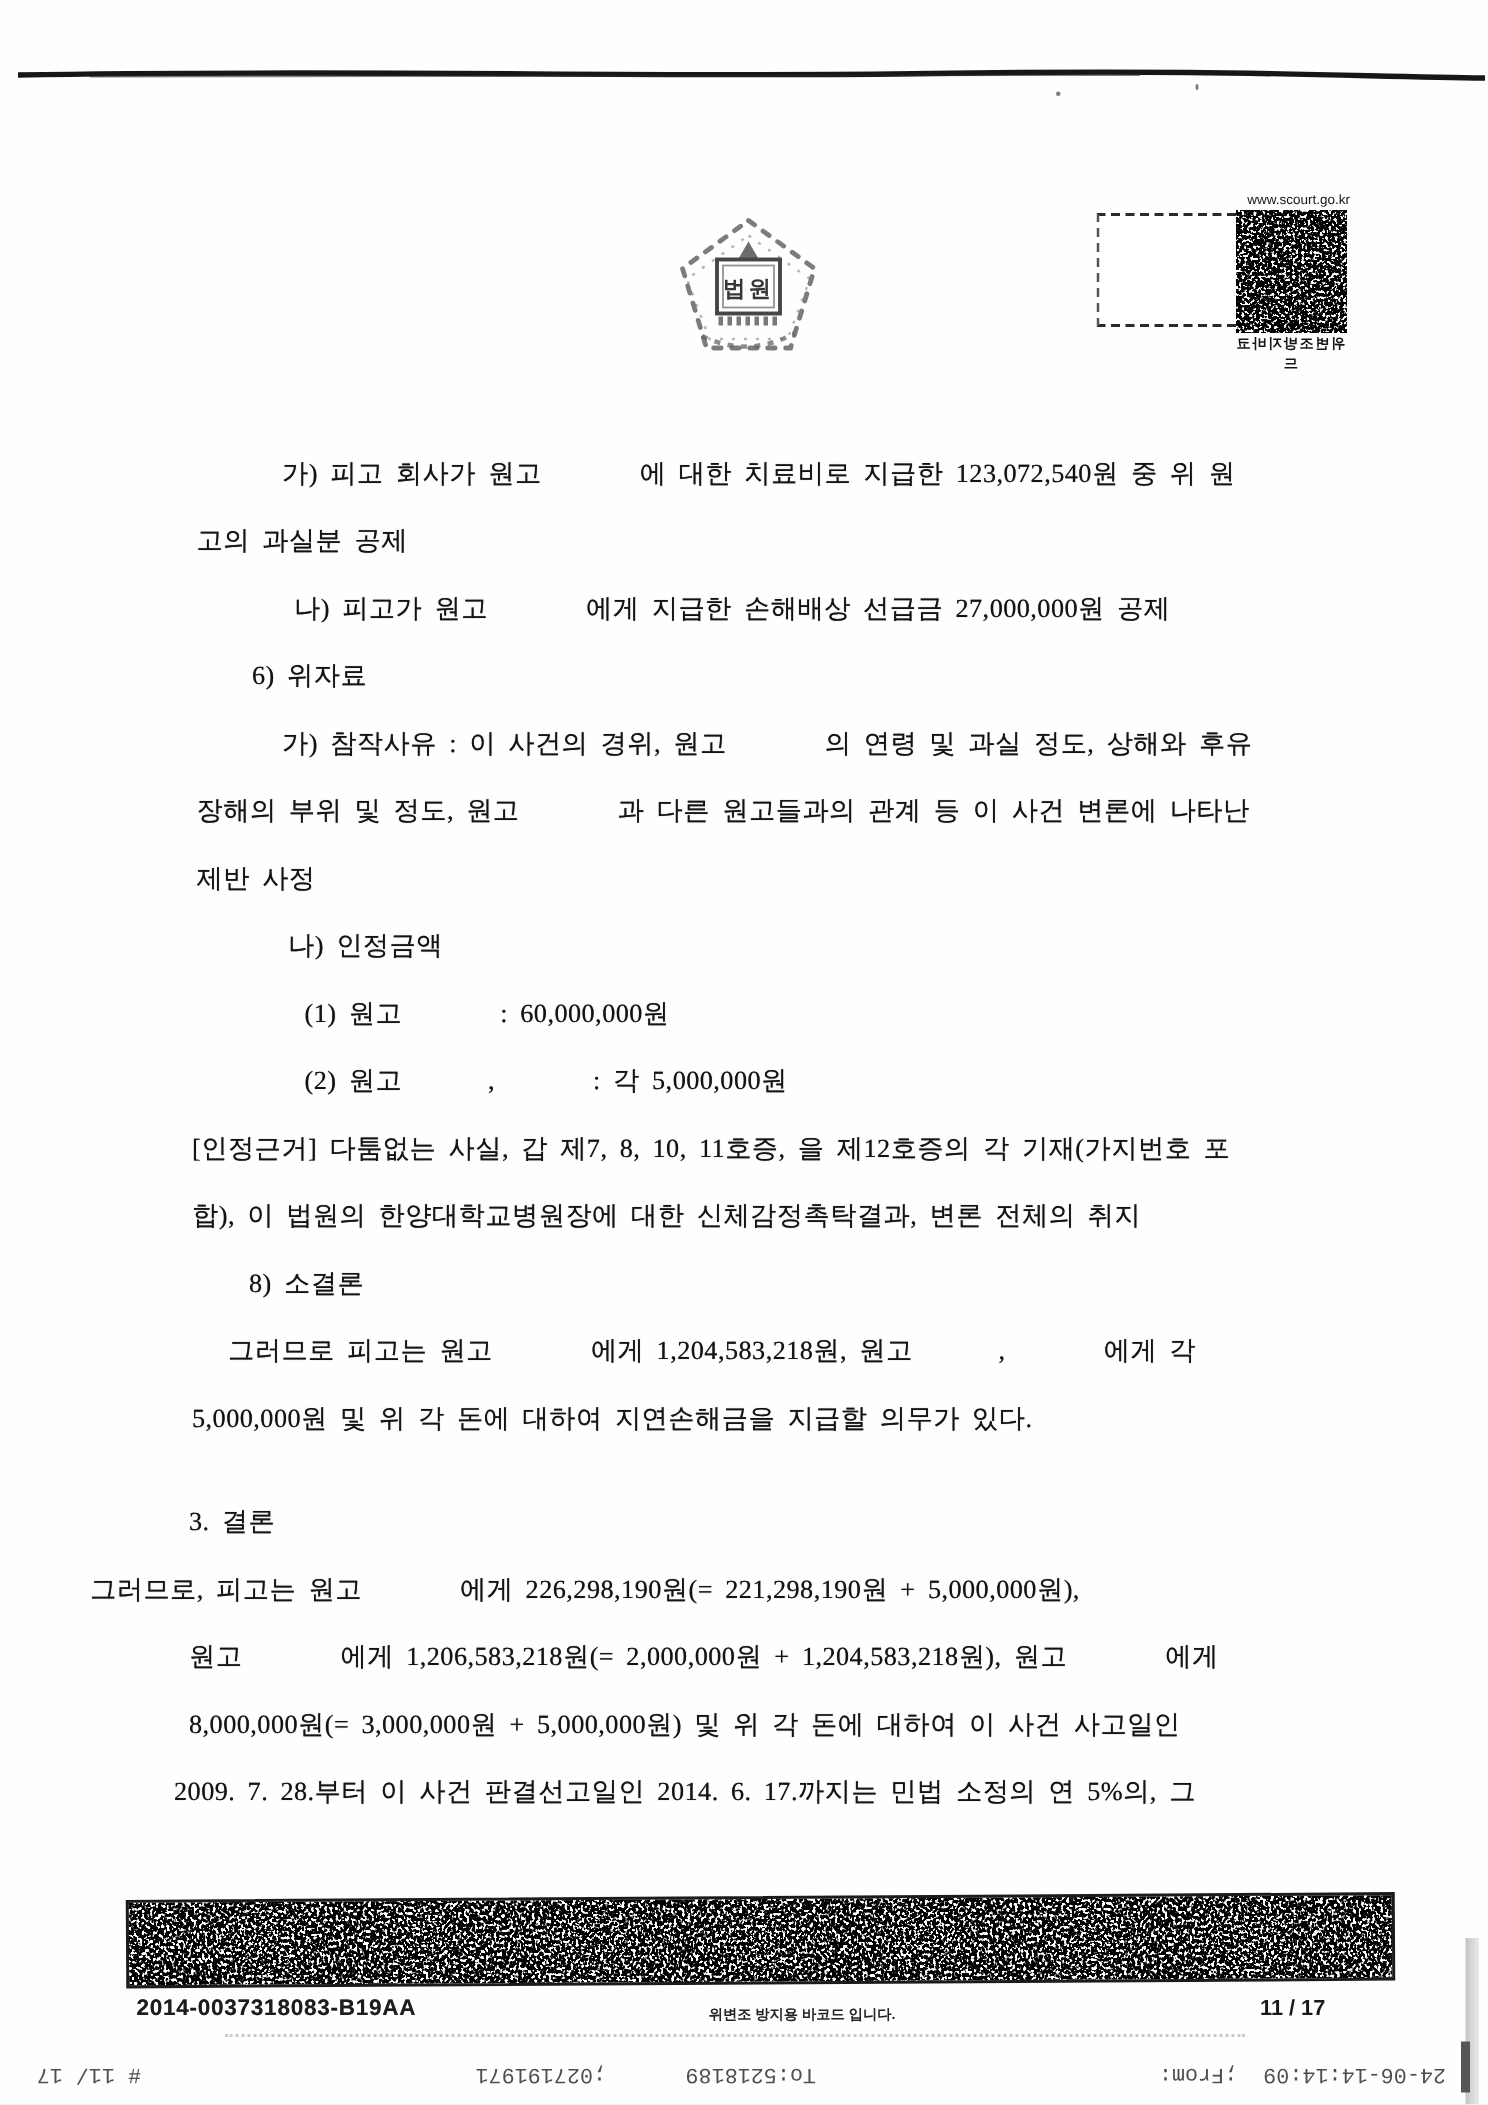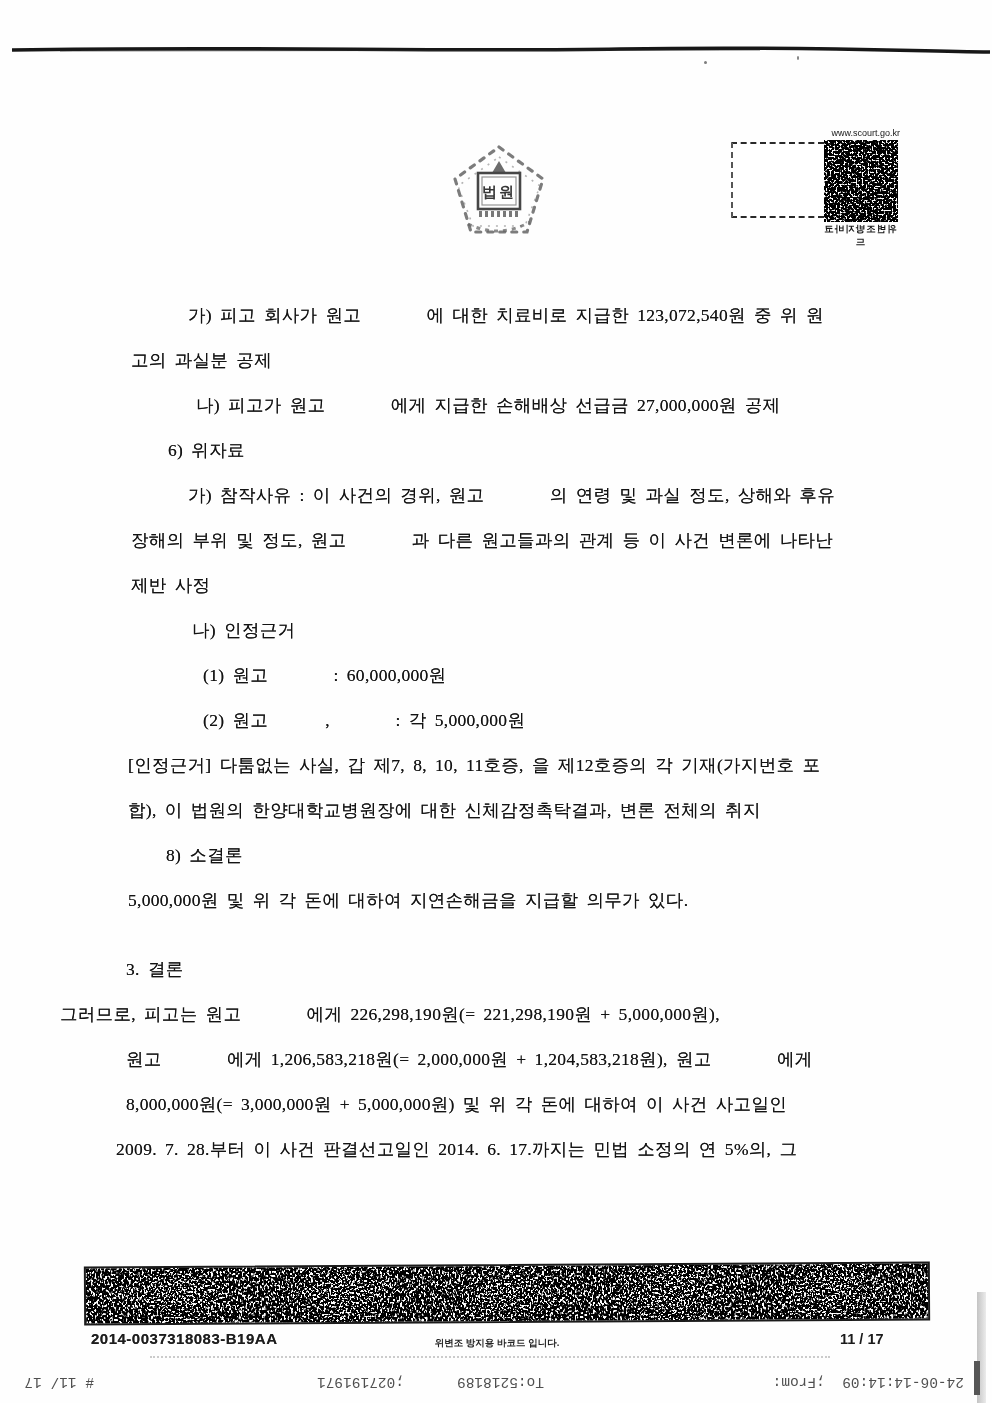--- a/index.html
+++ b/index.html
@@ -44,21 +44,21 @@
   .bottom-band { position:absolute; left:84px; top:1264px; width:846px; height:59px;
     box-sizing:border-box; border:2px solid #1b1b1b; background:#fff;
     transform:rotate(-0.35deg); }
   .bottom-band svg { display:block; }
 
   
   .doc-id { position:absolute; left:91px; top:1330px;
     font-family:"Liberation Sans","DejaVu Sans",sans-serif;
     font-size:15px; font-weight:600; letter-spacing:.5px; color:#1d1d1d;
     text-shadow:0 0 .4px rgba(0,0,0,.6); }
-  .band-note { position:absolute; left:397px; top:1337px; width:200px; text-align:center;
+  .band-note { position:absolute; left:397px; top:1337px; width:200px; text-align:right;
     font-family:"Liberation Sans","DejaVu Sans",sans-serif;
     font-size:9.5px; font-weight:bold; color:#242424; filter:blur(.25px); }
   .page-num { position:absolute; left:840px; top:1331px;
     font-family:"Liberation Sans","DejaVu Sans",sans-serif;
     font-size:14.5px; font-weight:600; color:#1a1a1a; }
 
   
   .scan-dots { position:absolute; left:150px; top:1356px; width:680px;
     border-top:2px dotted #9a9a9a; opacity:.5; }
   .edge-strip { position:absolute; left:977px; top:1292px; width:9px; height:111px;
@@ -112,26 +112,27 @@
   <div class="stamp-caption">위변조방지바코드</div>
 
   <main class="body-text">
     <div class="ln" style="margin-left:188px">가) 피고 회사가 원고        에 대한 치료비로 지급한 123,072,540원 중 위 원</div>
     <div class="ln" style="margin-left:131px">고의 과실분 공제</div>
     <div class="ln" style="margin-left:196px">나) 피고가 원고        에게 지급한 손해배상 선급금 27,000,000원 공제</div>
     <div class="ln" style="margin-left:168px">6) 위자료</div>
     <div class="ln" style="margin-left:188px">가) 참작사유 : 이 사건의 경위, 원고        의 연령 및 과실 정도, 상해와 후유</div>
     <div class="ln" style="margin-left:131px">장해의 부위 및 정도, 원고        과 다른 원고들과의 관계 등 이 사건 변론에 나타난</div>
     <div class="ln" style="margin-left:131px">제반 사정</div>
-    <div class="ln" style="margin-left:192px">나) 인정근거</div>
+    <div class="ln" style="margin-left:192px">나) 인정금액</div>
     <div class="ln" style="margin-left:203px">(1) 원고        : 60,000,000원</div>
     <div class="ln" style="margin-left:203px">(2) 원고       ,        : 각 5,000,000원</div>
     <div class="ln" style="margin-left:128px">[인정근거] 다툼없는 사실, 갑 제7, 8, 10, 11호증, 을 제12호증의 각 기재(가지번호 포</div>
     <div class="ln" style="margin-left:128px">합), 이 법원의 한양대학교병원장에 대한 신체감정촉탁결과, 변론 전체의 취지</div>
     <div class="ln" style="margin-left:166px">8) 소결론</div>
+    <div class="ln" style="margin-left:152px">그러므로 피고는 원고        에게 1,204,583,218원, 원고       ,        에게 각</div>
     <div class="ln" style="margin-left:128px">5,000,000원 및 위 각 돈에 대하여 지연손해금을 지급할 의무가 있다.</div>
     <div class="ln gap-before" style="margin-left:126px">3. 결론</div>
     <div class="ln" style="margin-left:60px">그러므로, 피고는 원고        에게 226,298,190원(= 221,298,190원 + 5,000,000원),</div>
     <div class="ln" style="margin-left:126px">원고        에게 1,206,583,218원(= 2,000,000원 + 1,204,583,218원), 원고        에게</div>
     <div class="ln" style="margin-left:126px">8,000,000원(= 3,000,000원 + 5,000,000원) 및 위 각 돈에 대하여 이 사건 사고일인</div>
     <div class="ln" style="margin-left:116px">2009. 7. 28.부터 이 사건 판결선고일인 2014. 6. 17.까지는 민법 소정의 연 5%의, 그</div>
   </main>
 
   <div class="bottom-band">
     <svg width="842" height="55">

